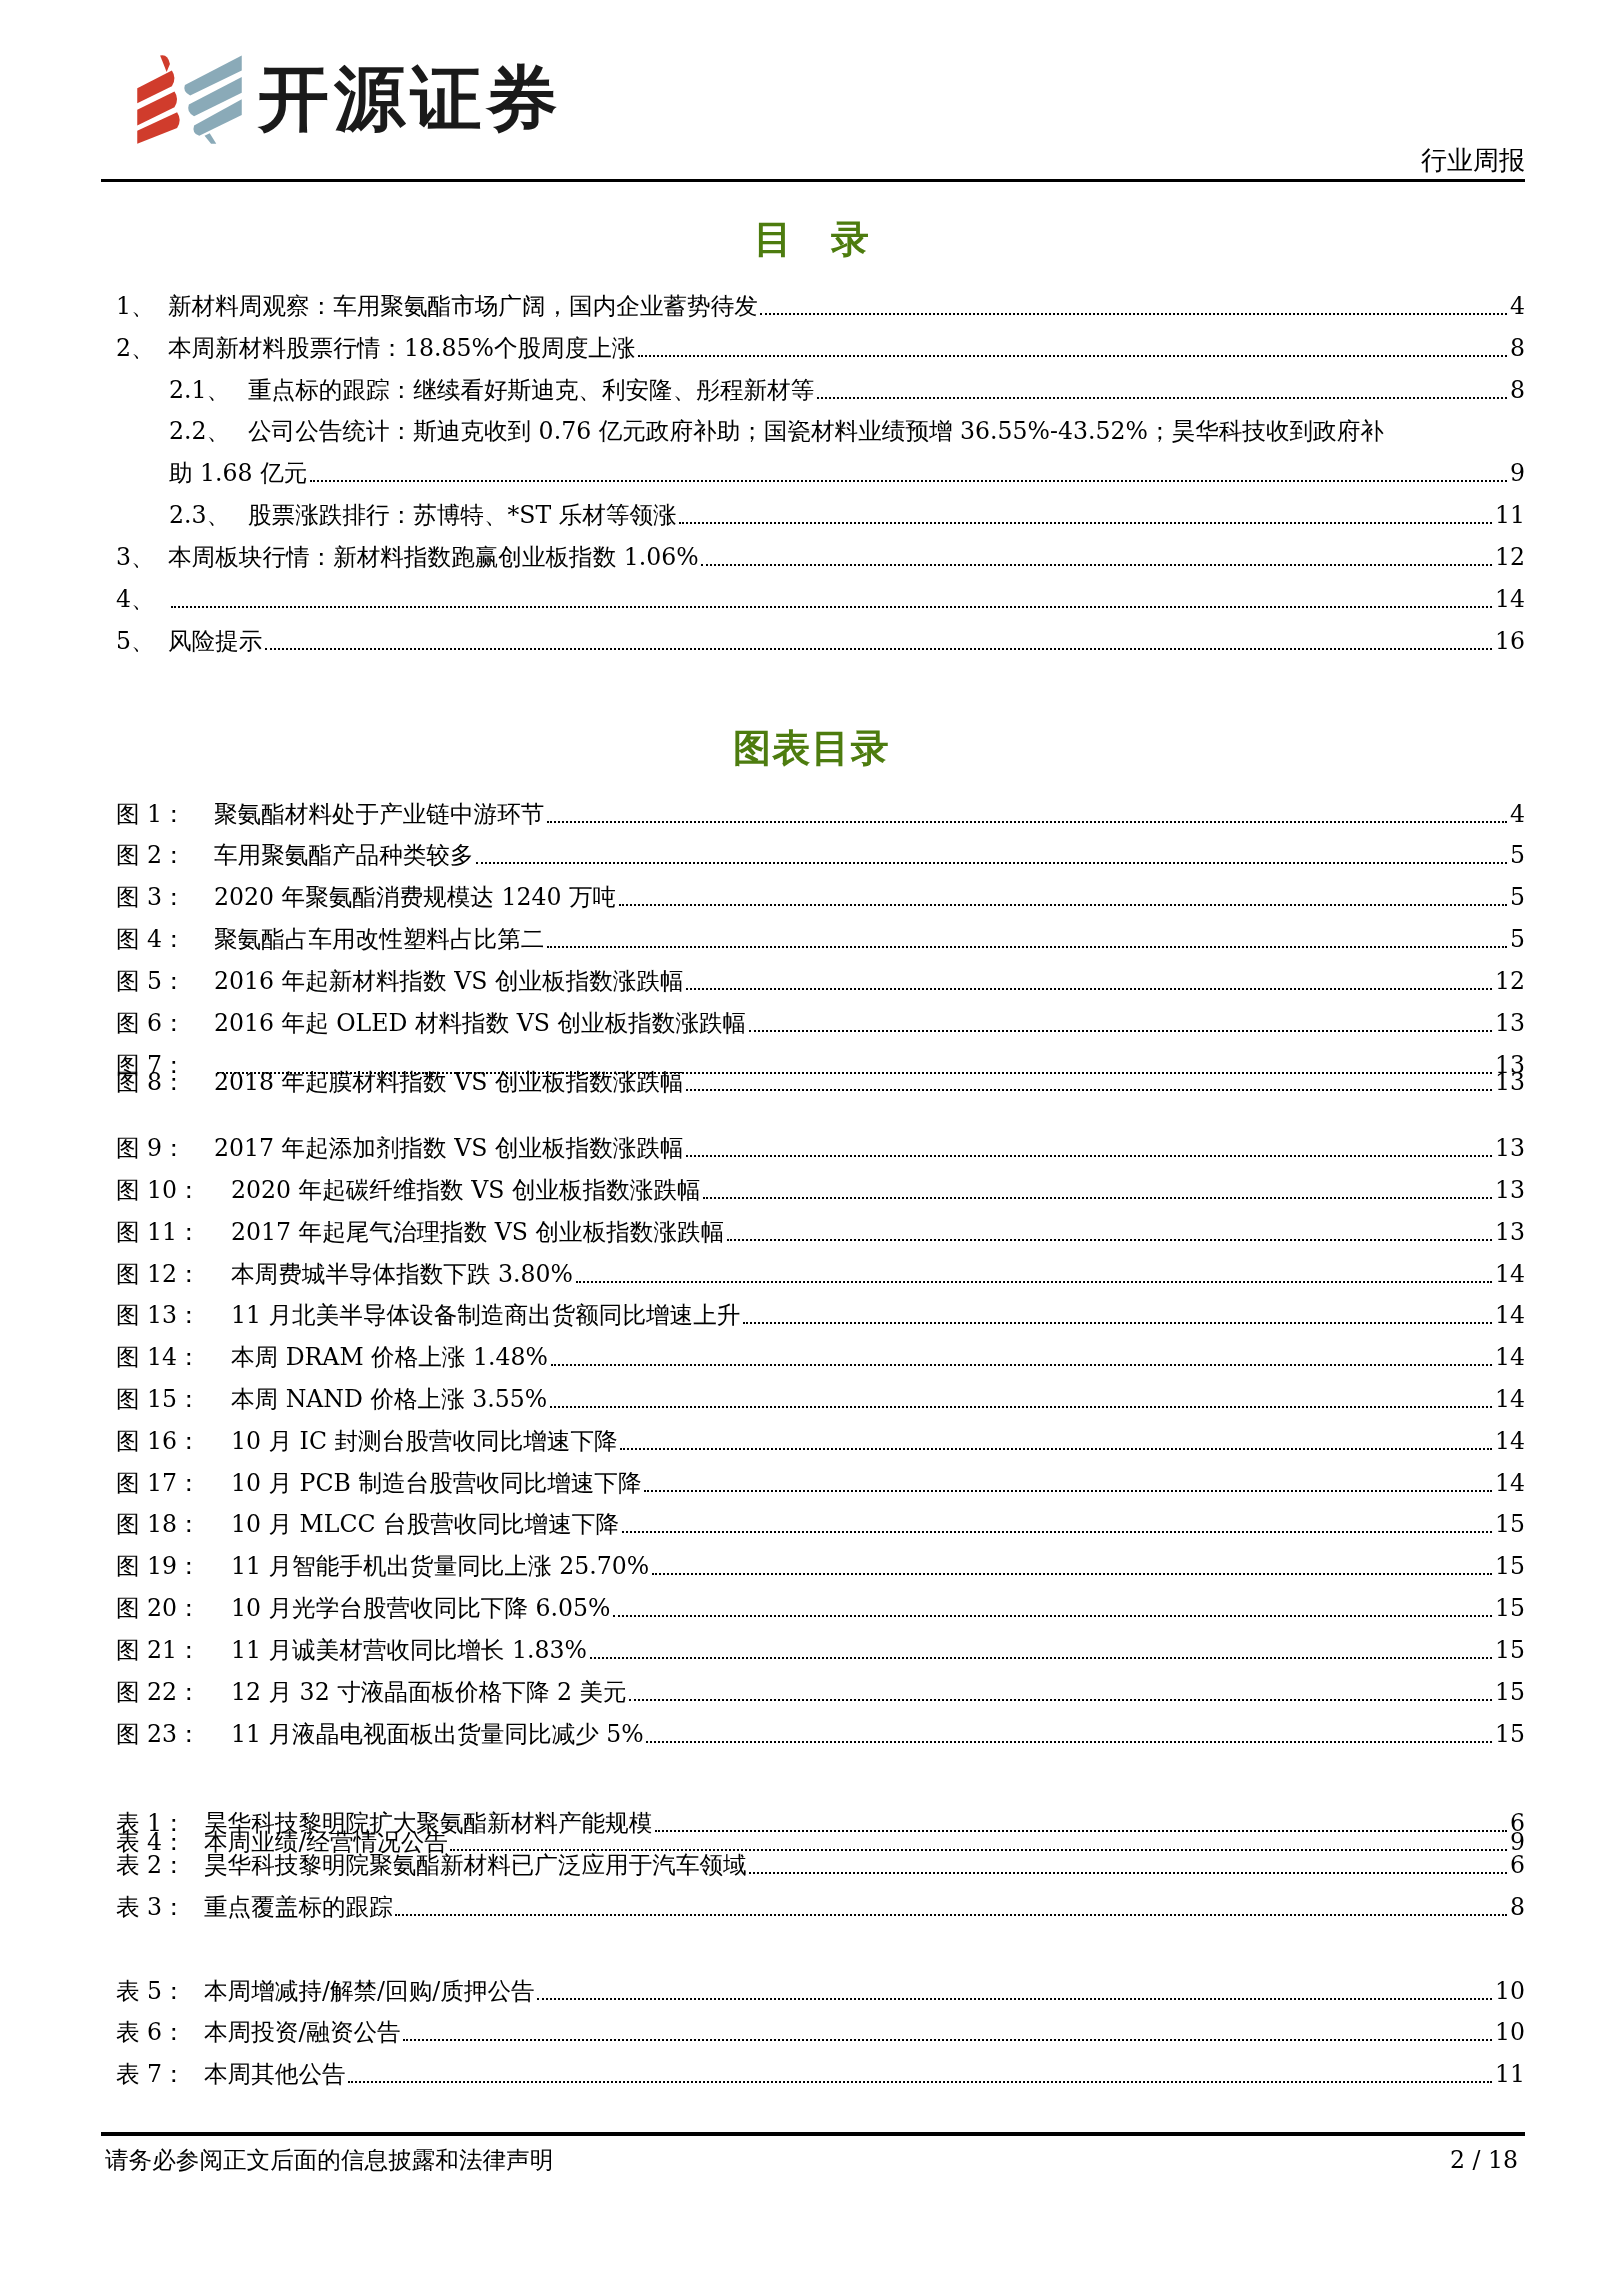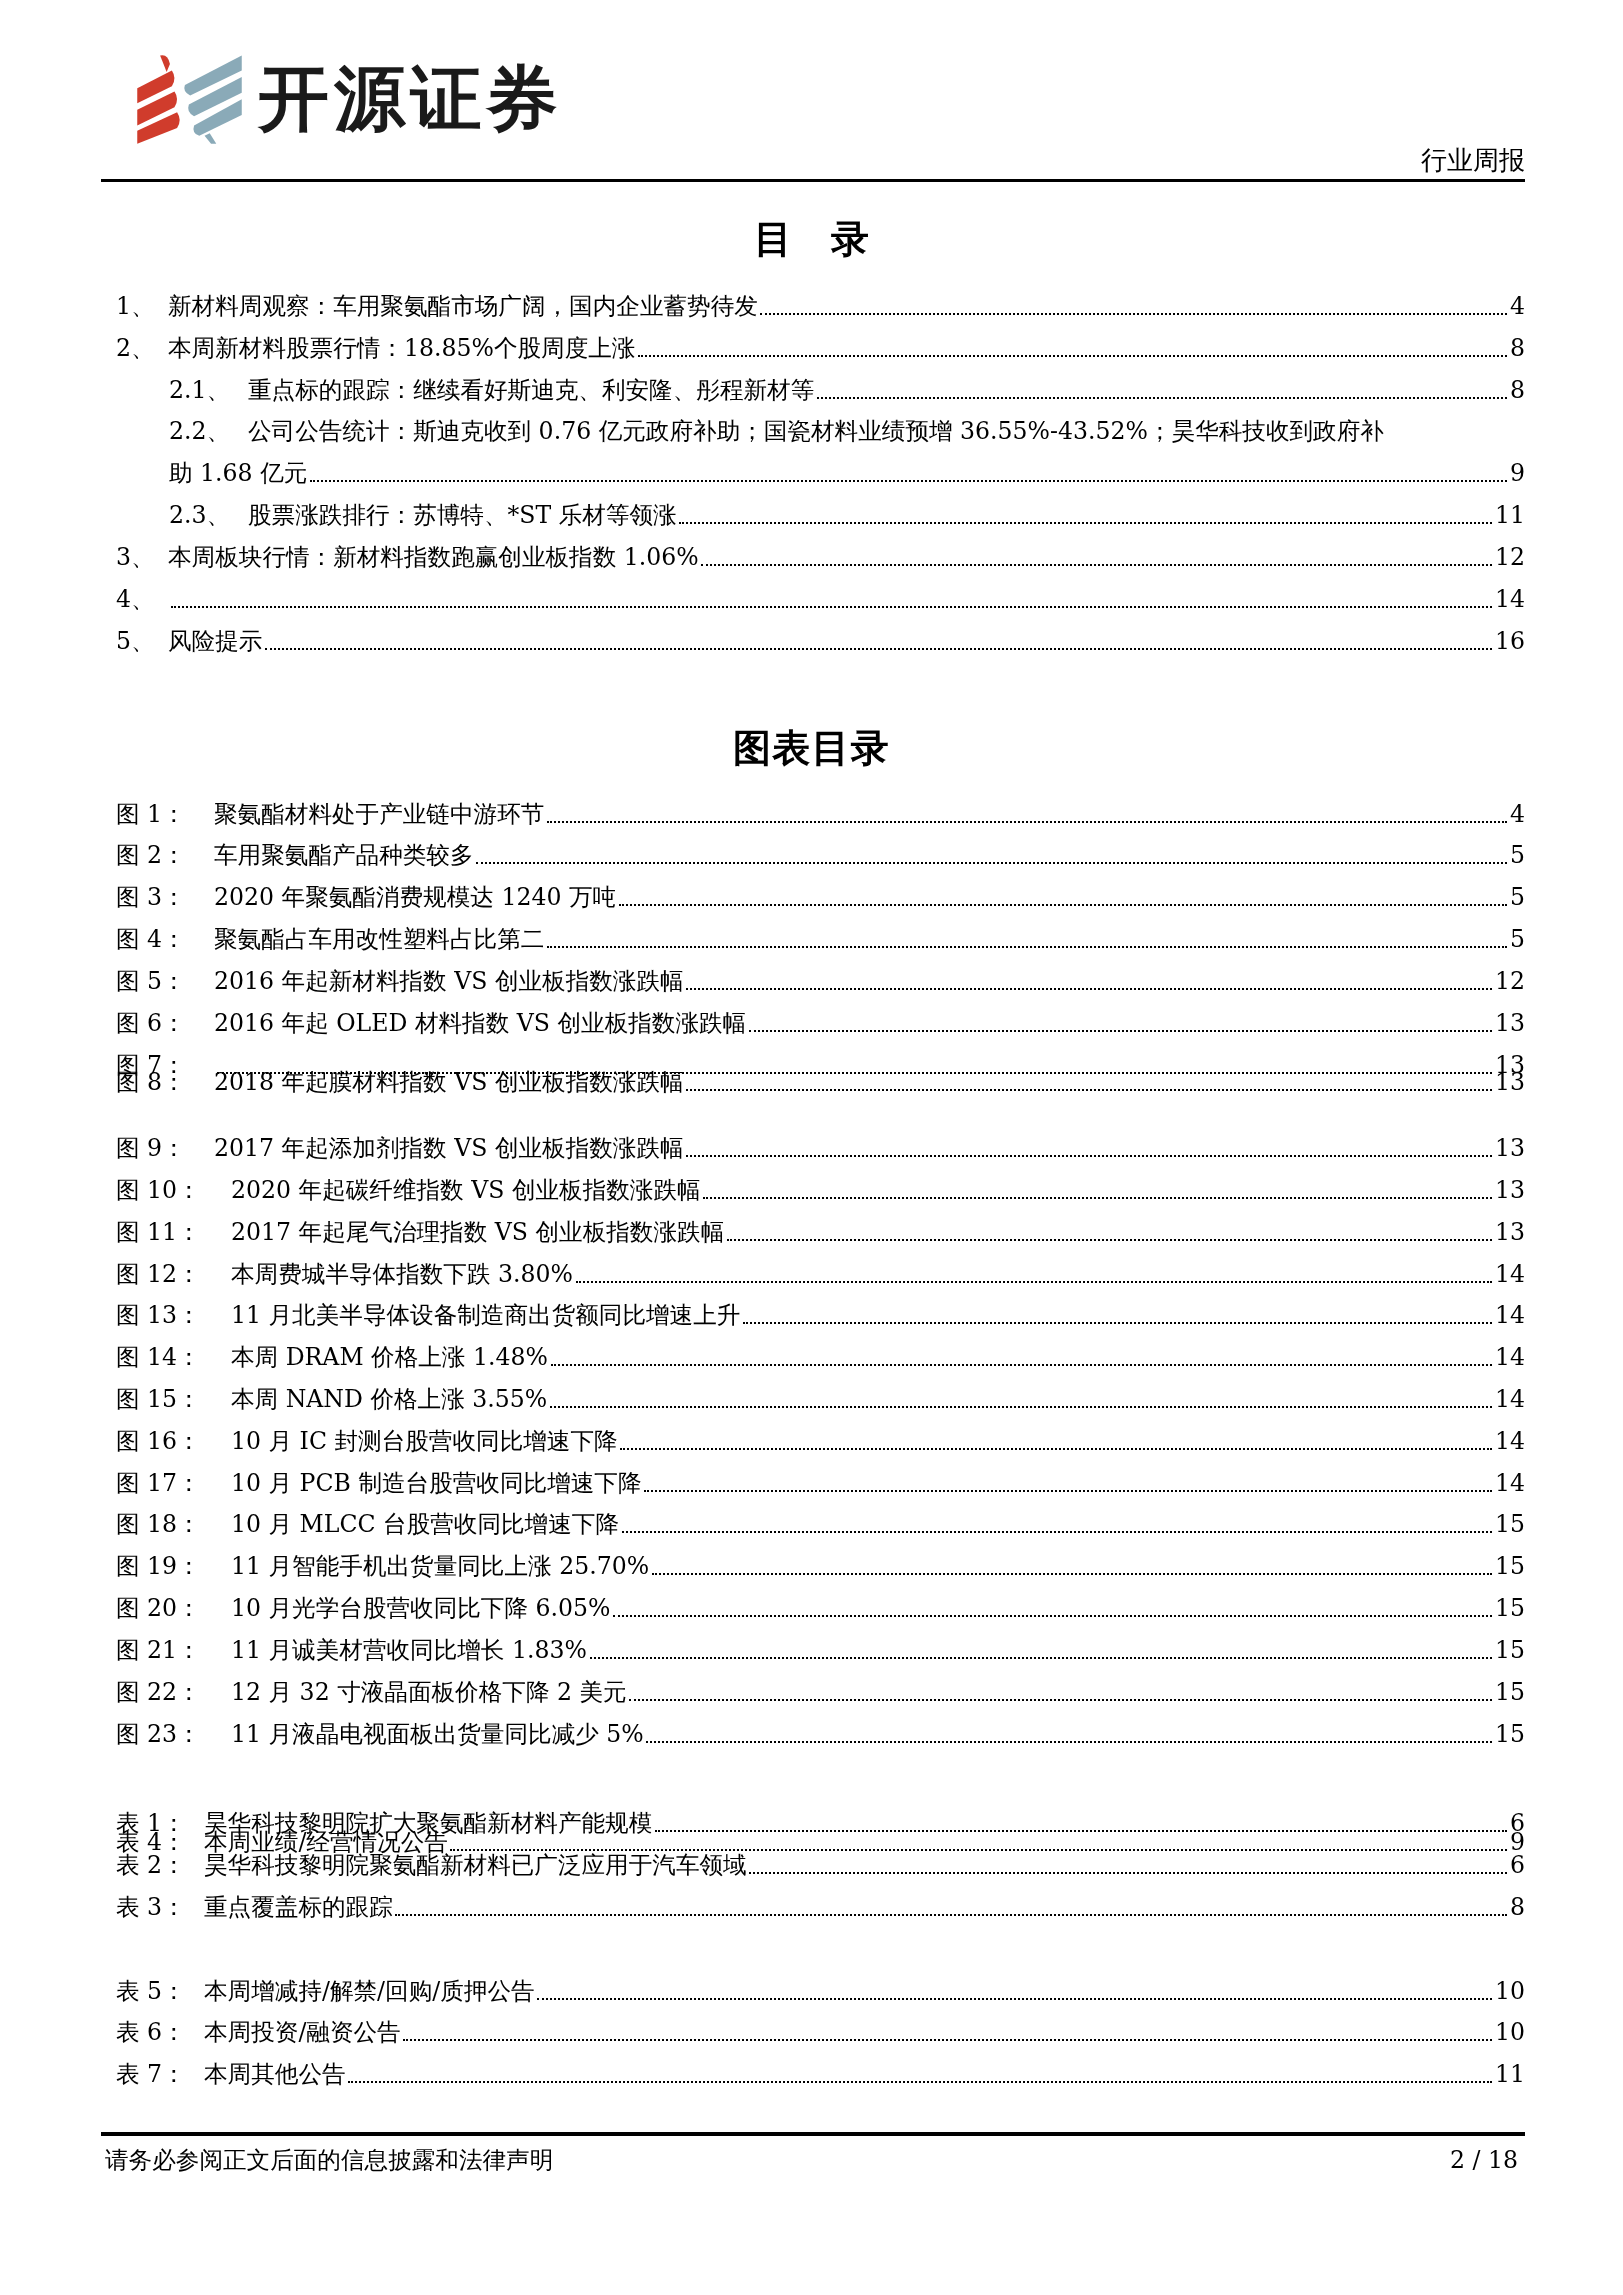--- a/index.html
+++ b/index.html
@@ -15,21 +15,21 @@
     font-family: "DejaVu Sans", "Liberation Sans", sans-serif;
     font-weight: bold; font-size: 71px; letter-spacing: 5.2px; color: #1a1a1a; line-height: 92px;
   }
   .report-type {
     position: absolute; right: 98px; top: 145px;
     font-size: 26px; line-height: 31px; color: #000; text-align: right;
   }
   .header-rule { position: absolute; left: 101px; right: 98px; top: 179px; height: 3.3px; background: #000; }
   .section-title {
     position: absolute; left: 0; right: 0; text-align: center;
-    font-family: "DejaVu Serif", serif; font-weight: bold; color: #000000;
+    font-family: "DejaVu Serif", serif; font-weight: bold; color: #4d7c0f;
     font-size: 38px; line-height: 46px;
   }
   #toc-title { top: 216px; letter-spacing: 39px; padding-left: 39px; }
   #fig-title { top: 725px; letter-spacing: 1.3px; text-align: center; }
 
   .entry {
     position: absolute; left: 116px; right: 98px;
     display: flex; align-items: baseline;
     font-size: 23.6px; line-height: 29px; white-space: nowrap;
   }

